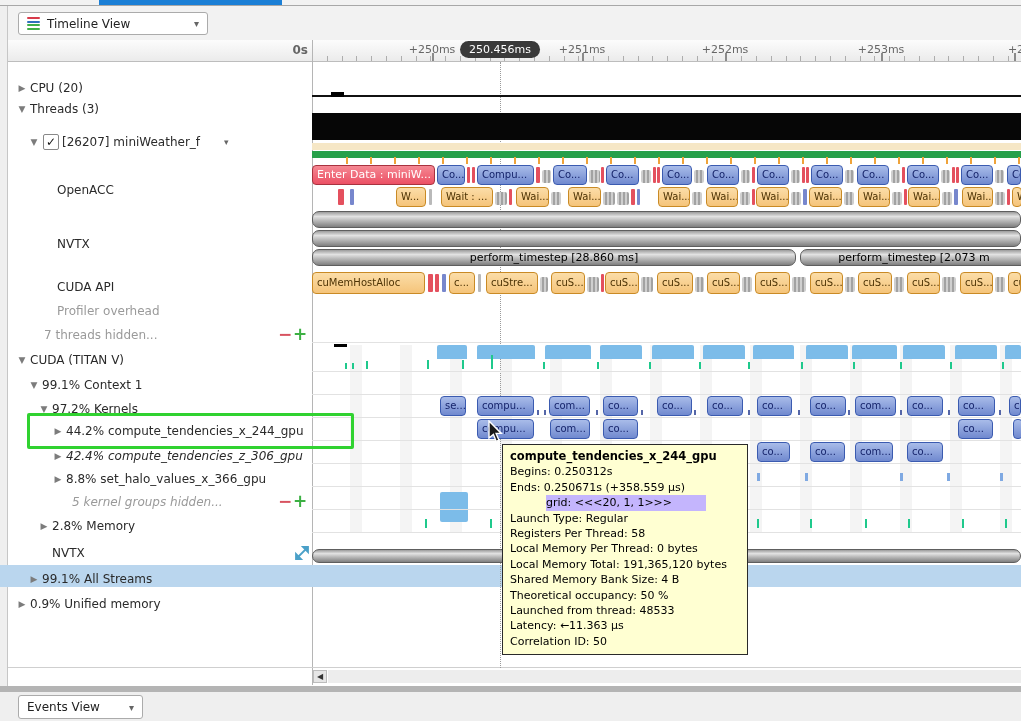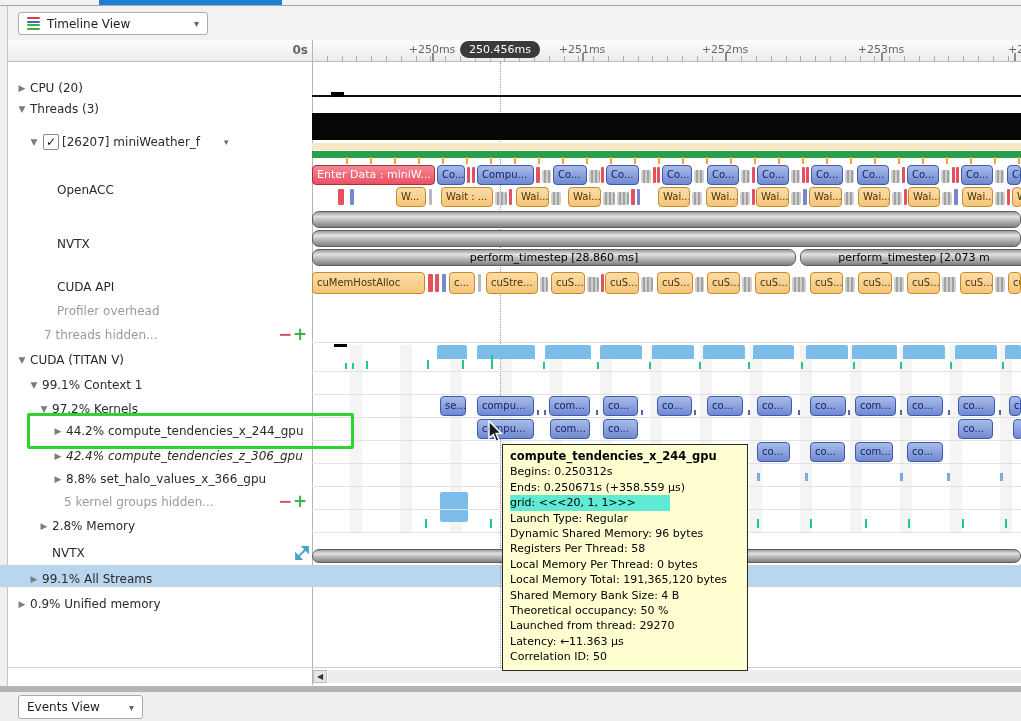--- a/index.html
+++ b/index.html
@@ -72,21 +72,21 @@
   .k-gray{background:repeating-linear-gradient(90deg,#cfcfcf 0 2px,#a2a2a2 2px 4px);border-radius:2px;}
   .aseg{position:absolute;top:0;background:#7cbce9;border-radius:2px 2px 0 0;}
   .tick{position:absolute;width:2px;}
   .t-teal{background:#1fc98c;}
   .t-navy{background:#5566a8;}
   .t-blue{background:#7fa9e2;width:3px;}
   
   #tooltip{left:502px;top:444px;width:246px;background:#ffffd2;border:1px solid #2a2a2a;z-index:30;
            padding:4px 7px 5px 7px;font-size:11px;line-height:15.4px;color:#000;box-sizing:border-box;}
   #tooltip .tt-title{font-weight:bold;font-size:11.5px;}
-  .hl{background:#5eead4;display:inline-block;}
+  .hl{background:#c4b5fd;display:inline-block;margin-left:36px;}
   
   #hsb-btn{left:313px;top:670px;width:14px;height:13px;background:#e6e6e6;border:1px solid #bcbcbc;
            font-size:8px;line-height:11px;text-align:center;color:#333;box-sizing:border-box;}
   #hsb-track{left:328px;top:670px;width:693px;height:13px;background:#ededed;}
   #cursor-svg{z-index:50;}
 </style>
 </head>
 <body>
 
 <div class="abs" id="topbar"></div>
@@ -176,21 +176,21 @@
     </div>
     <div class="sb-item" style="top: 446px; left: 0px;">
       <span class="sb-arrow" style="left: 52px;">▶</span>
       <span style="position: absolute; left: 66px; white-space: nowrap; font-style: italic;">42.4% compute_tendencies_z_306_gpu</span>
     </div>
     <div class="sb-item" style="top: 469px; left: 0px;">
       <span class="sb-arrow" style="left: 52px;">▶</span>
       <span style="position: absolute; left: 66px; white-space: nowrap;">8.8% set_halo_values_x_366_gpu</span>
     </div>
     <div class="sb-item muted" style="top: 492px; left: 0px;">
-      <span style="position: absolute; left: 64px; white-space: nowrap;">5 kernel groups hidden...</span>
+      <span style="position: absolute; left: 72px; white-space: nowrap; font-style: italic;">5 kernel groups hidden...</span>
       <span class="mp mp-minus" style="left: 278px;">−</span>
       <span class="mp mp-plus" style="left: 293px;">+</span>
     </div>
     <div class="sb-item" style="top: 516px; left: 0px;">
       <span class="sb-arrow" style="left: 38px;">▶</span>
       <span style="position: absolute; left: 52px; white-space: nowrap;">2.8% Memory</span>
     </div>
     <div class="sb-item" style="top: 543px; left: 0px;">
       <span style="position: absolute; left: 52px; white-space: nowrap;">NVTX</span>
     </div>
@@ -429,27 +429,26 @@
   <path d="M2,1 L2,18 L6.4,14.4 L9.2,21.4 L12,20.2 L9.1,13.4 L14.3,13.4 Z" fill="#1a1a1a" stroke="#ffffff" stroke-width="1.4"></path>
 </svg>
 
 <div class="abs" id="tooltip">
   <div class="tt-title">compute_tendencies_x_244_gpu</div>
   <div id="tt-lines">
       <div>Begins: 0.250312s</div>
       <div>Ends: 0.250671s (+358.559 µs)</div>
       <div><span class="hl" style="padding-right: 34px;">grid:  &lt;&lt;&lt;20, 1, 1&gt;&gt;&gt;</span></div>
       <div>Launch Type: Regular</div>
-      <div>Dynamic Shared Memory: 96 bytes</div>
       <div>Registers Per Thread: 58</div>
       <div>Local Memory Per Thread: 0 bytes</div>
       <div>Local Memory Total: 191,365,120 bytes</div>
       <div>Shared Memory Bank Size: 4 B</div>
       <div>Theoretical occupancy: 50 %</div>
-      <div>Launched from thread: 29270</div>
+      <div>Launched from thread: 48533</div>
       <div>Latency: ←11.363 µs</div>
       <div>Correlation ID: 50</div>
     </div>
 </div>
 
 <div class="abs" id="scrollline"></div>
 <div class="abs" id="hsb-btn">◀</div>
 <div class="abs" id="hsb-track"></div>
 <div class="abs" id="divider"></div>
 <div class="abs" id="bottombar"></div>

